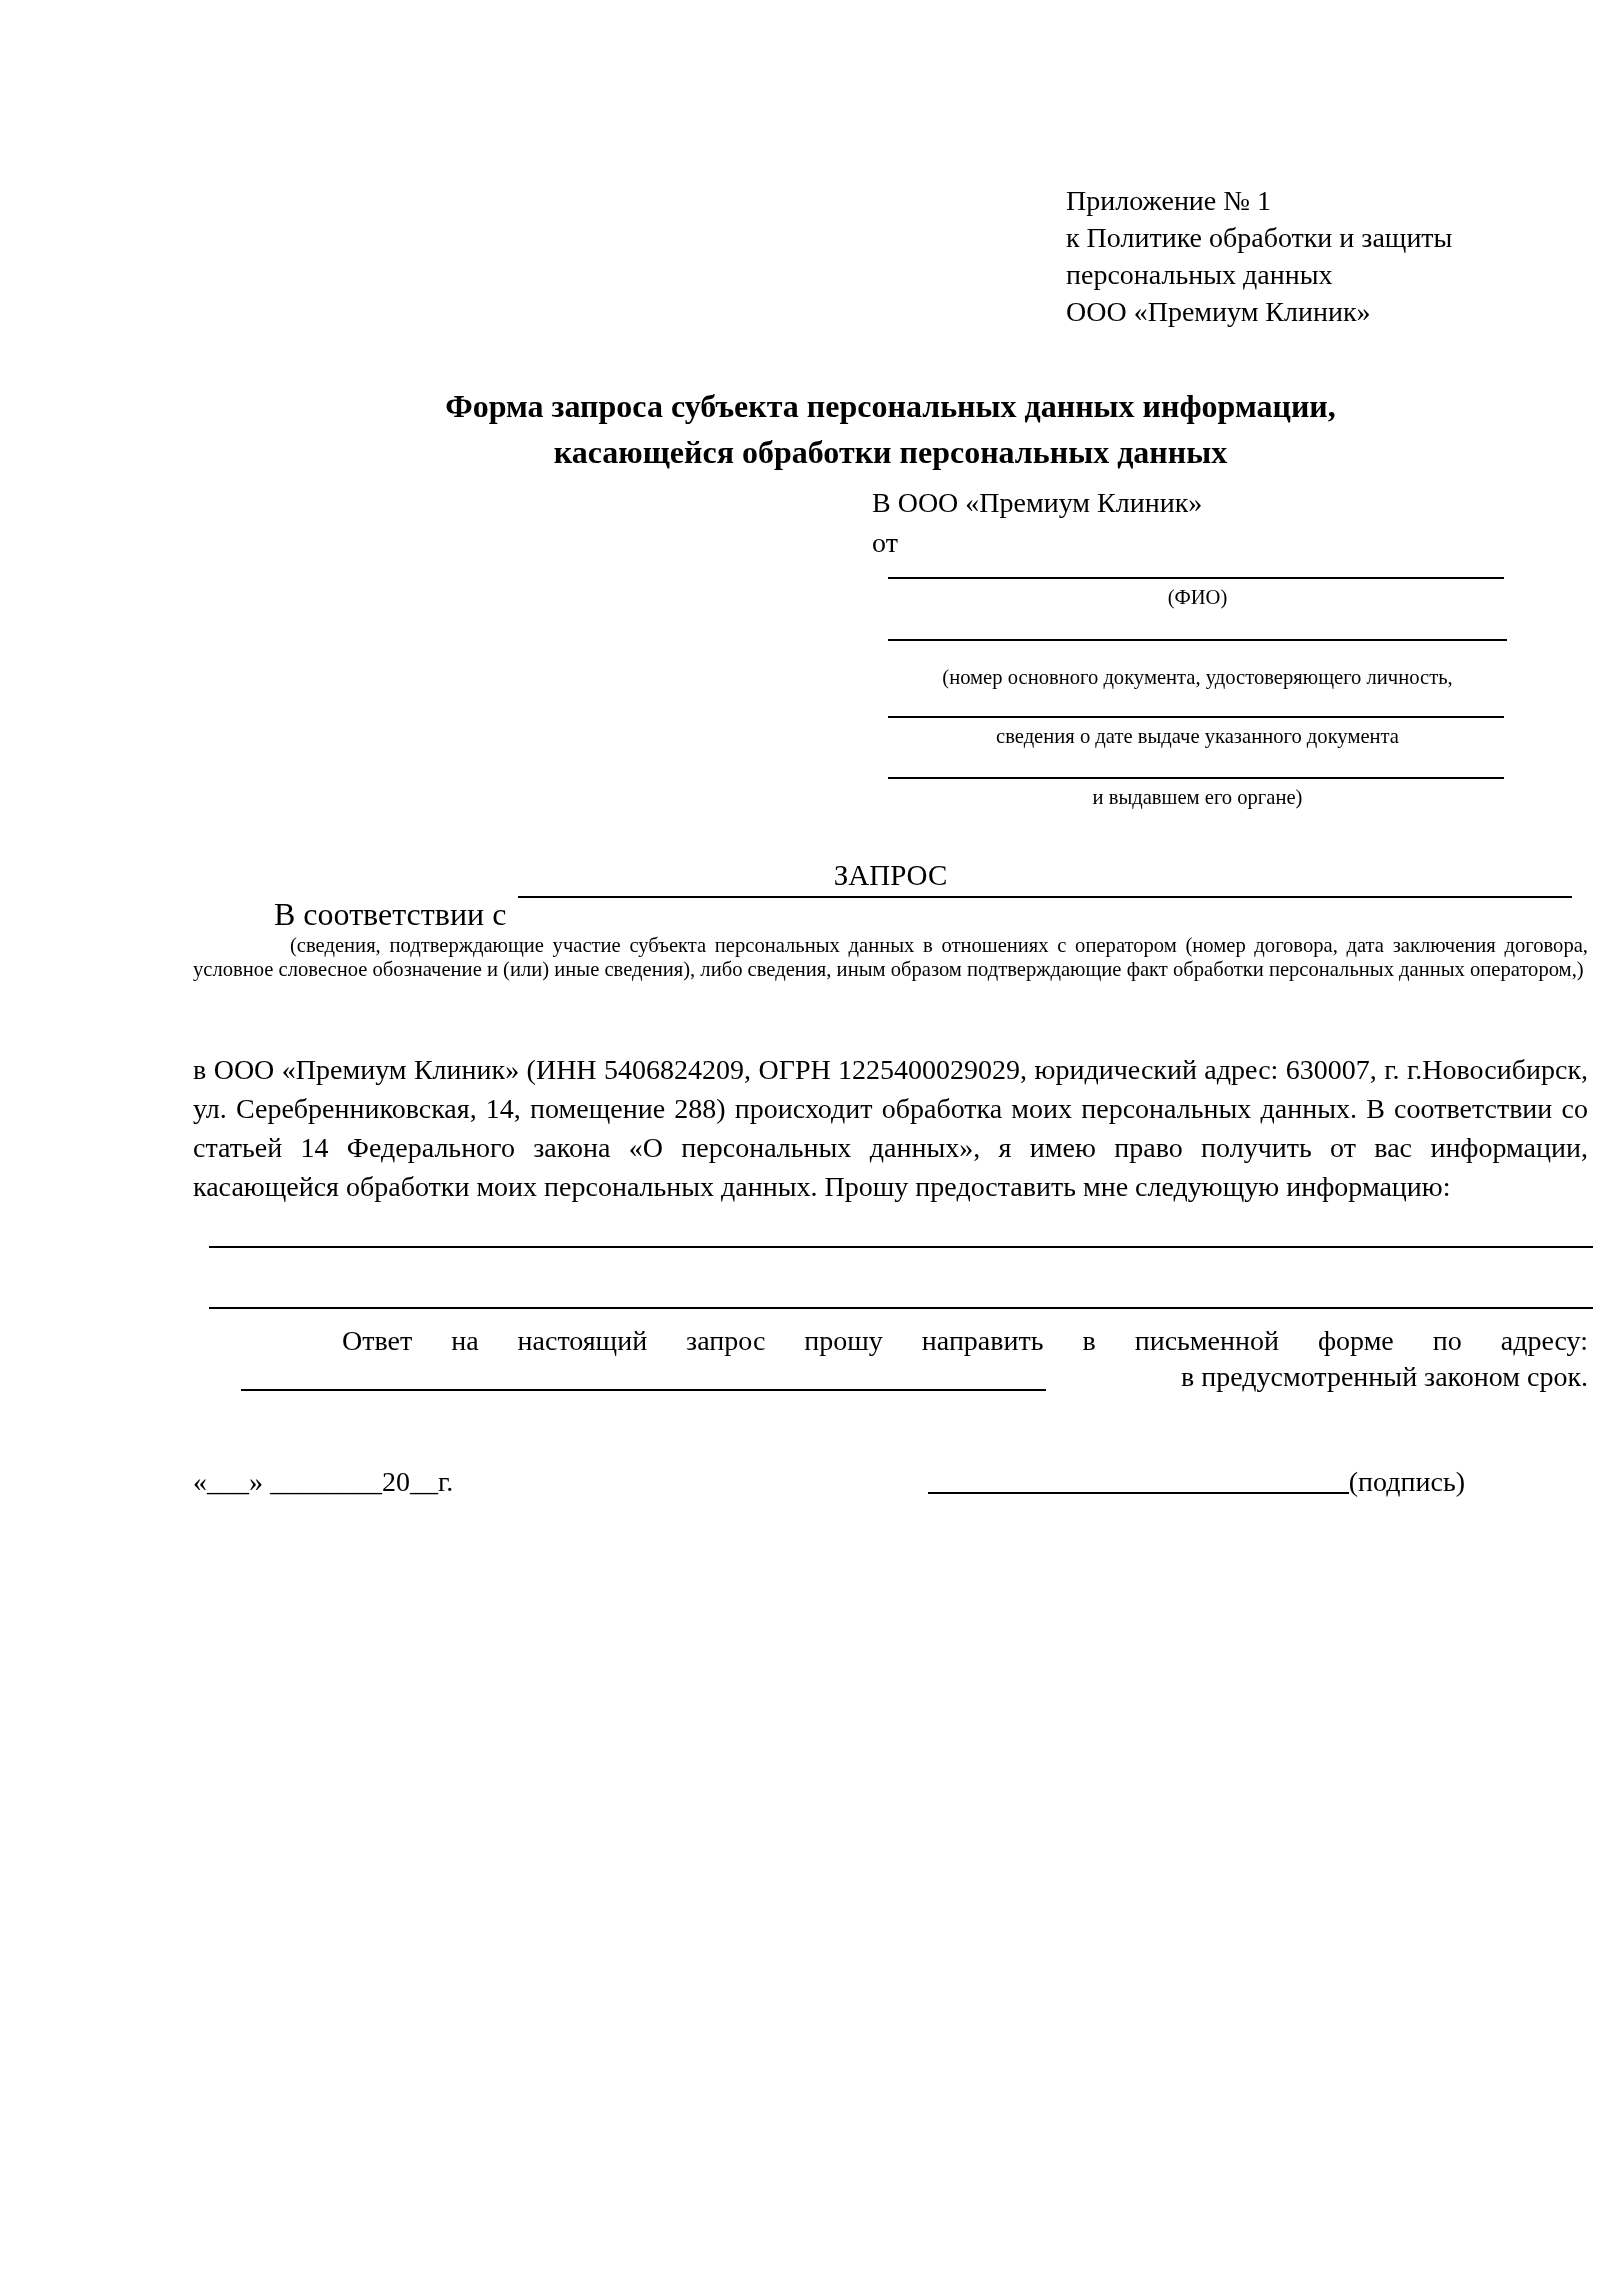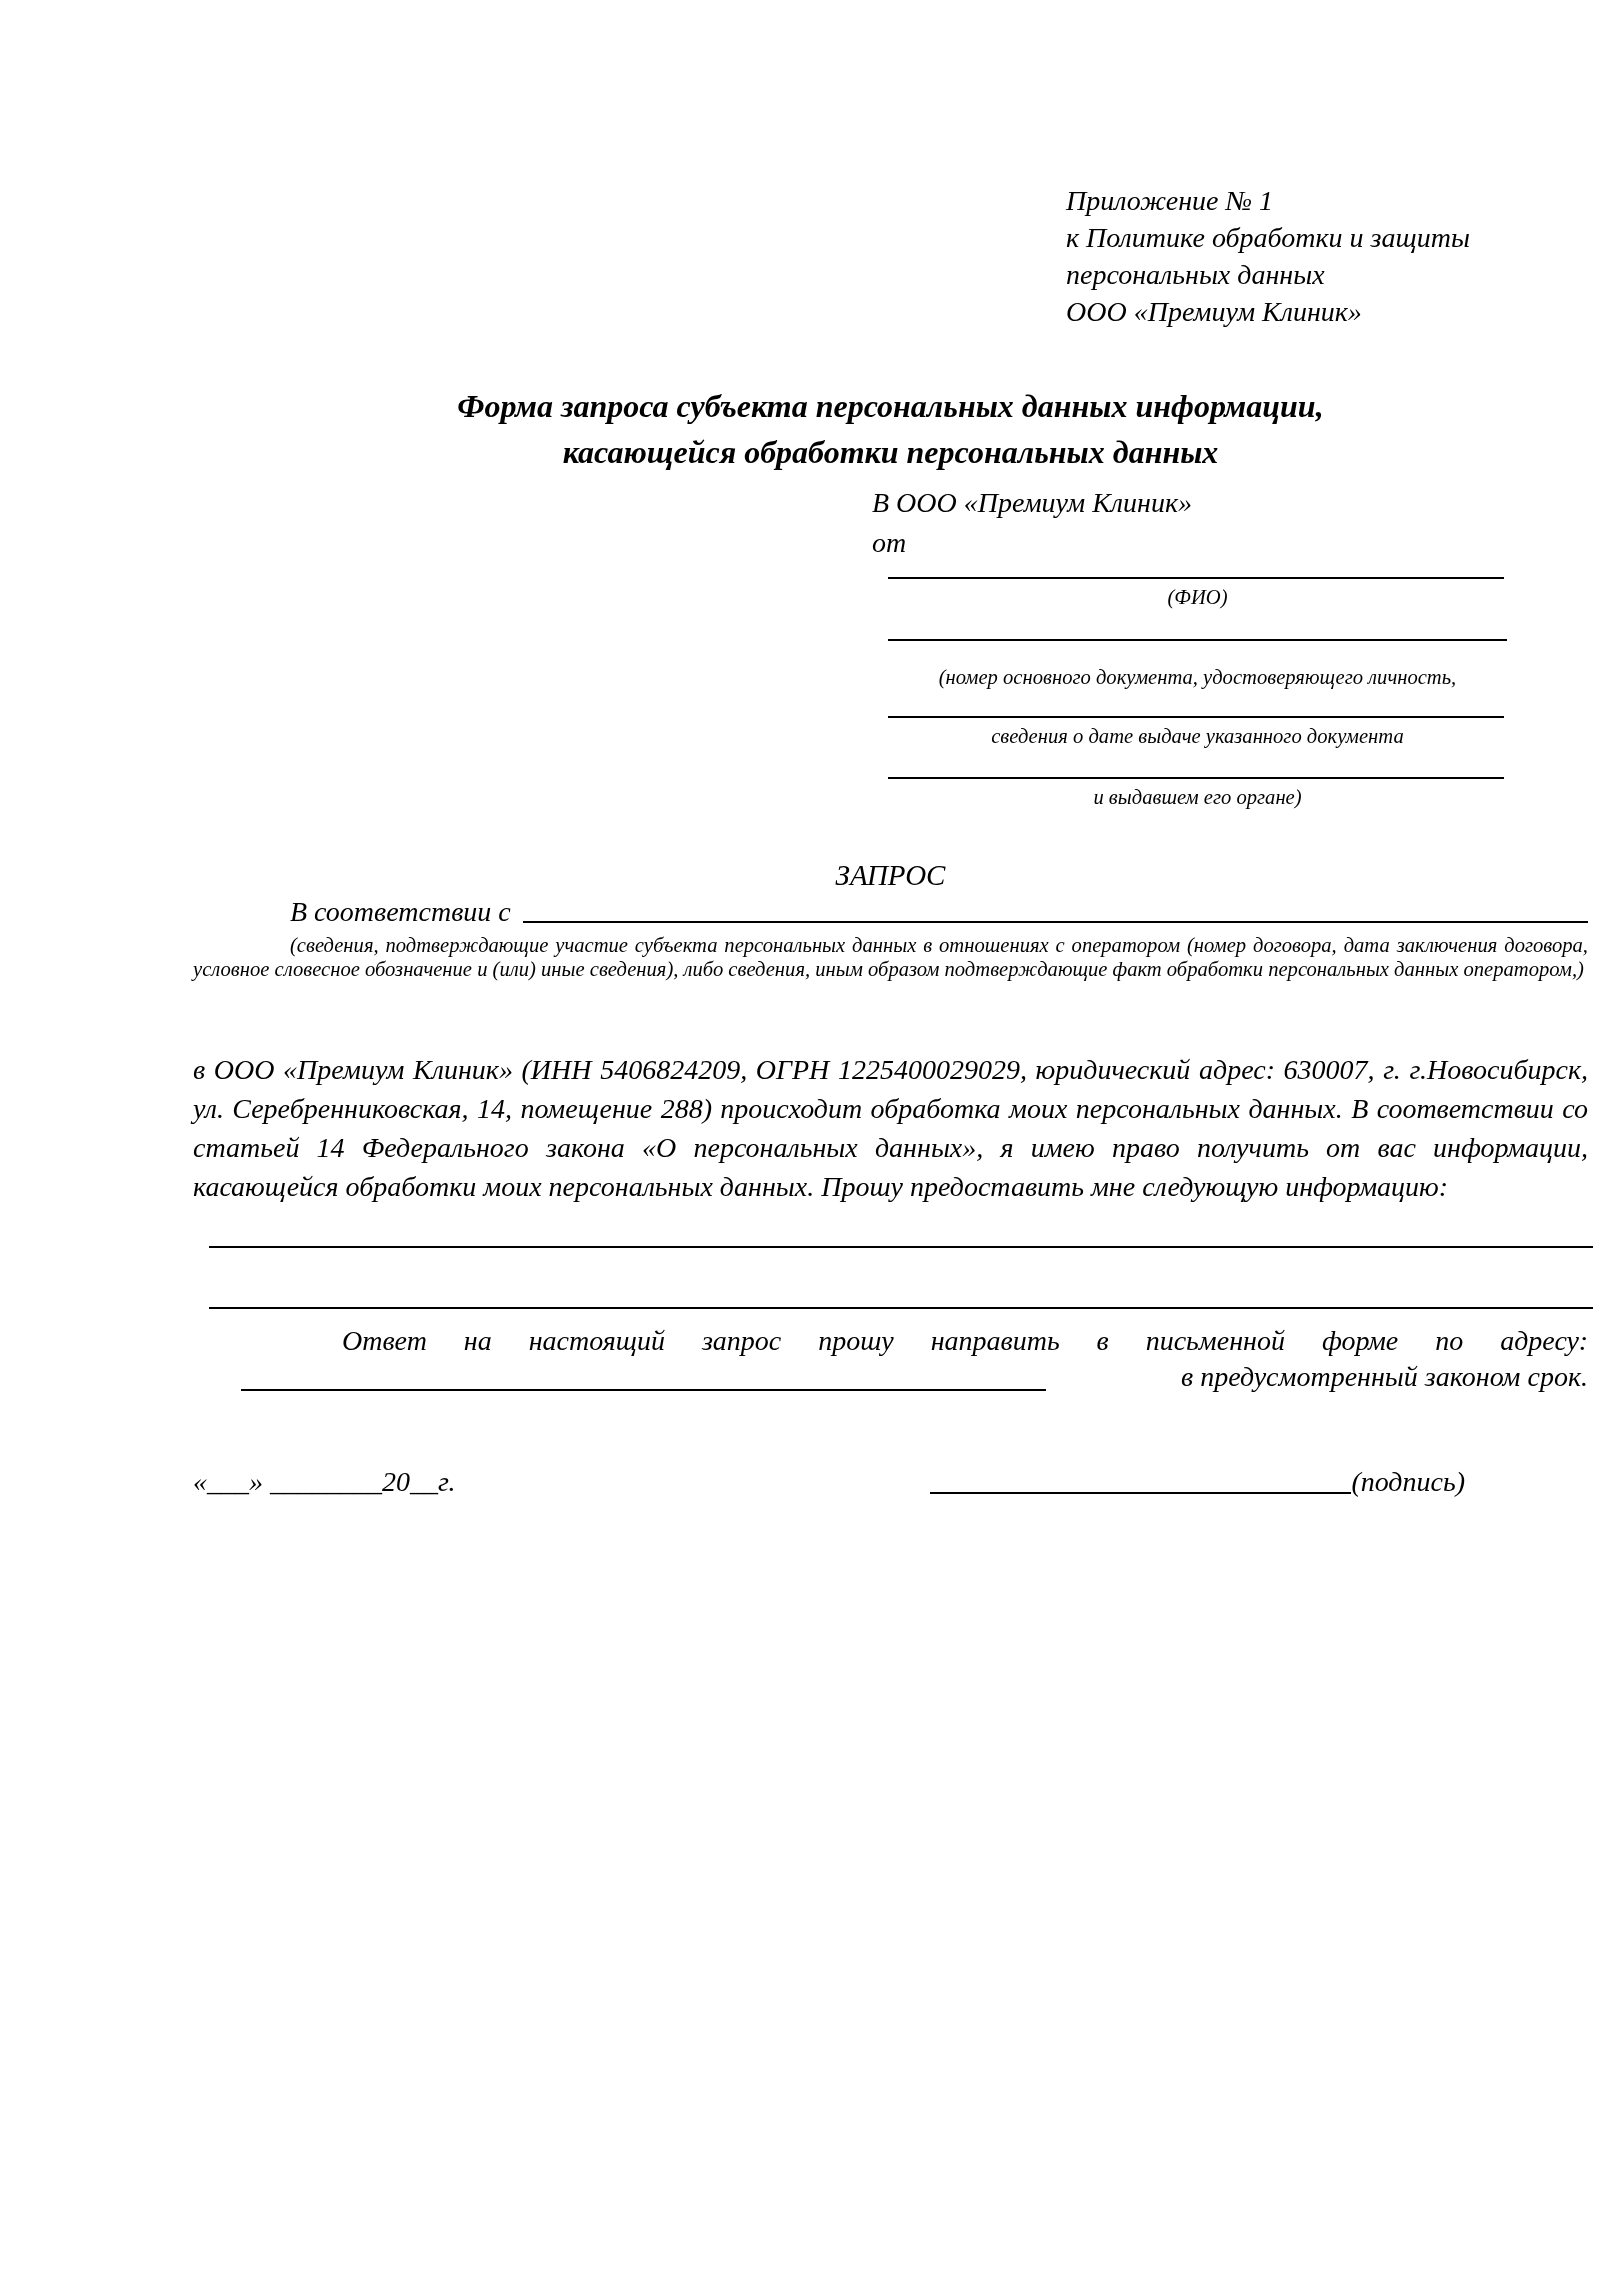--- a/index.html
+++ b/index.html
@@ -1,15 +1,15 @@
 <!DOCTYPE html>
 <html><head>
 <meta charset="utf-8">
 <style>
-  * { margin: 0; padding: 0; box-sizing: border-box; font-style: italic; }
+  * { margin: 0; padding: 0; box-sizing: border-box; }
   html, body { background: #ffffff; }
   .page {
     position: relative;
     width: 1621px;
     height: 2293px;
     background: #ffffff;
     color: #000000;
     font-family: "Liberation Serif", "DejaVu Serif", serif;
     overflow: hidden;
   }
@@ -48,23 +48,23 @@
   .cap-doc3 { top: 785px; }
   
   .zapros-heading {
     position: absolute;
     left: 193px; top: 859px; width: 1395px;
     text-align: center;
     font-size: 29px;
   }
   .accordance {
     position: absolute;
-    left: 290px; top: 896px; width: 1298px;
-    display: flex; align-items: flex-end;
-    font-size: 28px; white-space: nowrap;
+    left: 274px; top: 896px; width: 1298px;
+    display: flex; 
+    font-size: 32px; white-space: nowrap;
   }
   .accordance .fill-line {
     flex: 1;
     border-bottom: 2.9px solid #000;
     margin: 0 0 4.9px 11.8px;
     height: 0;
   }
   .footnote {
     position: absolute;
     left: 193px; top: 934px; width: 1395px;

